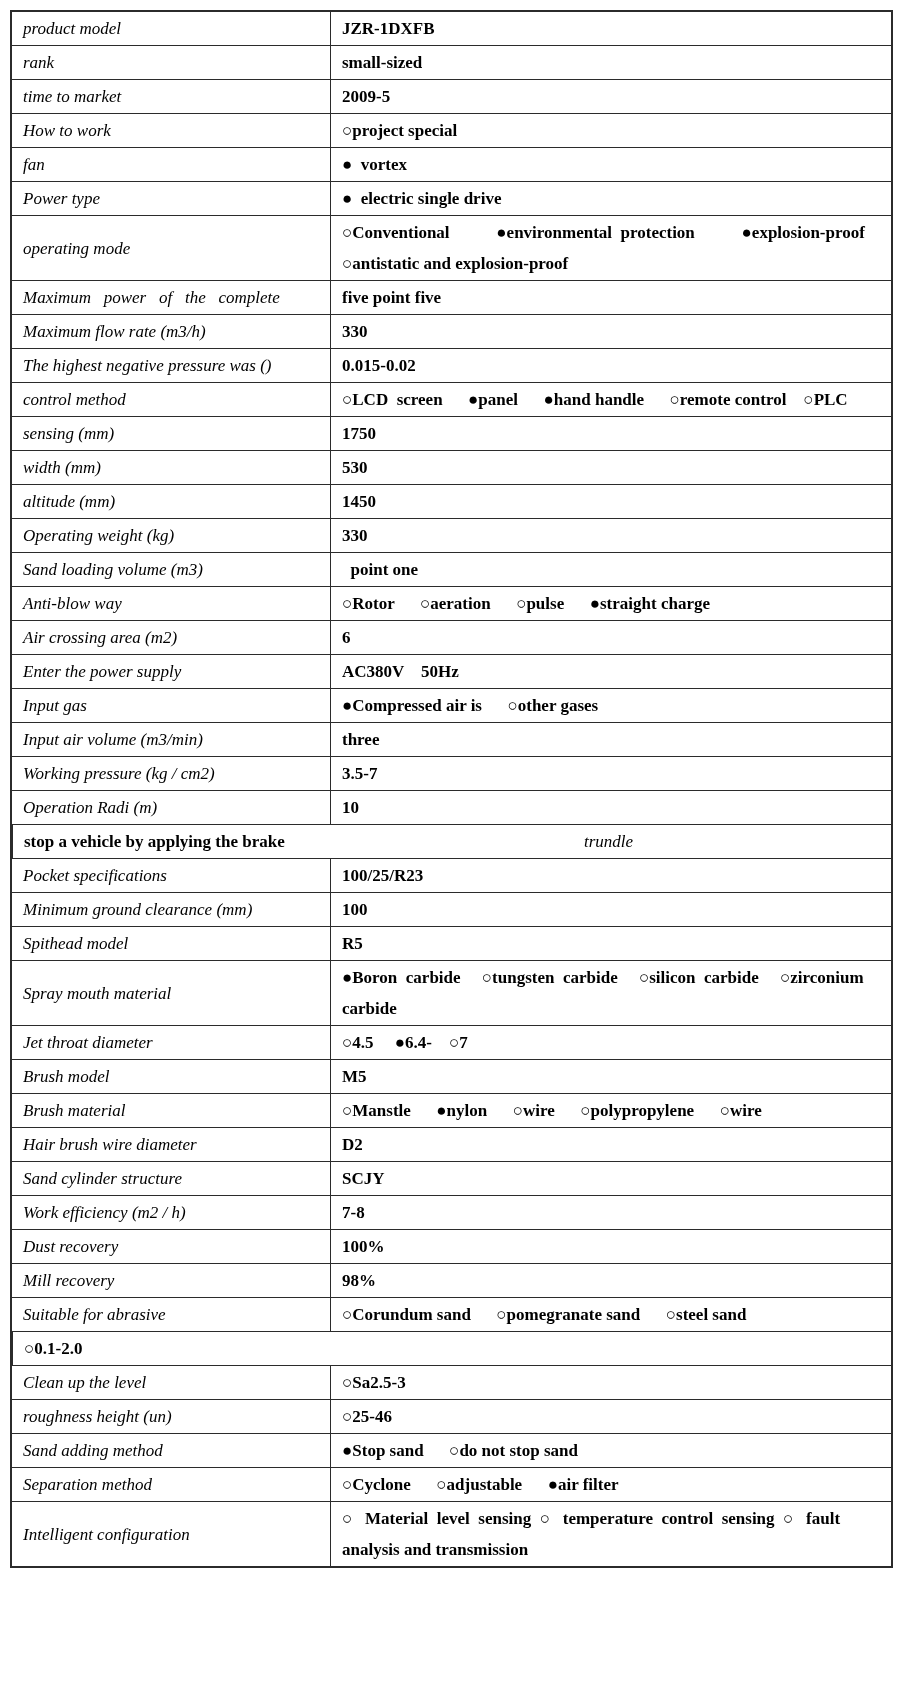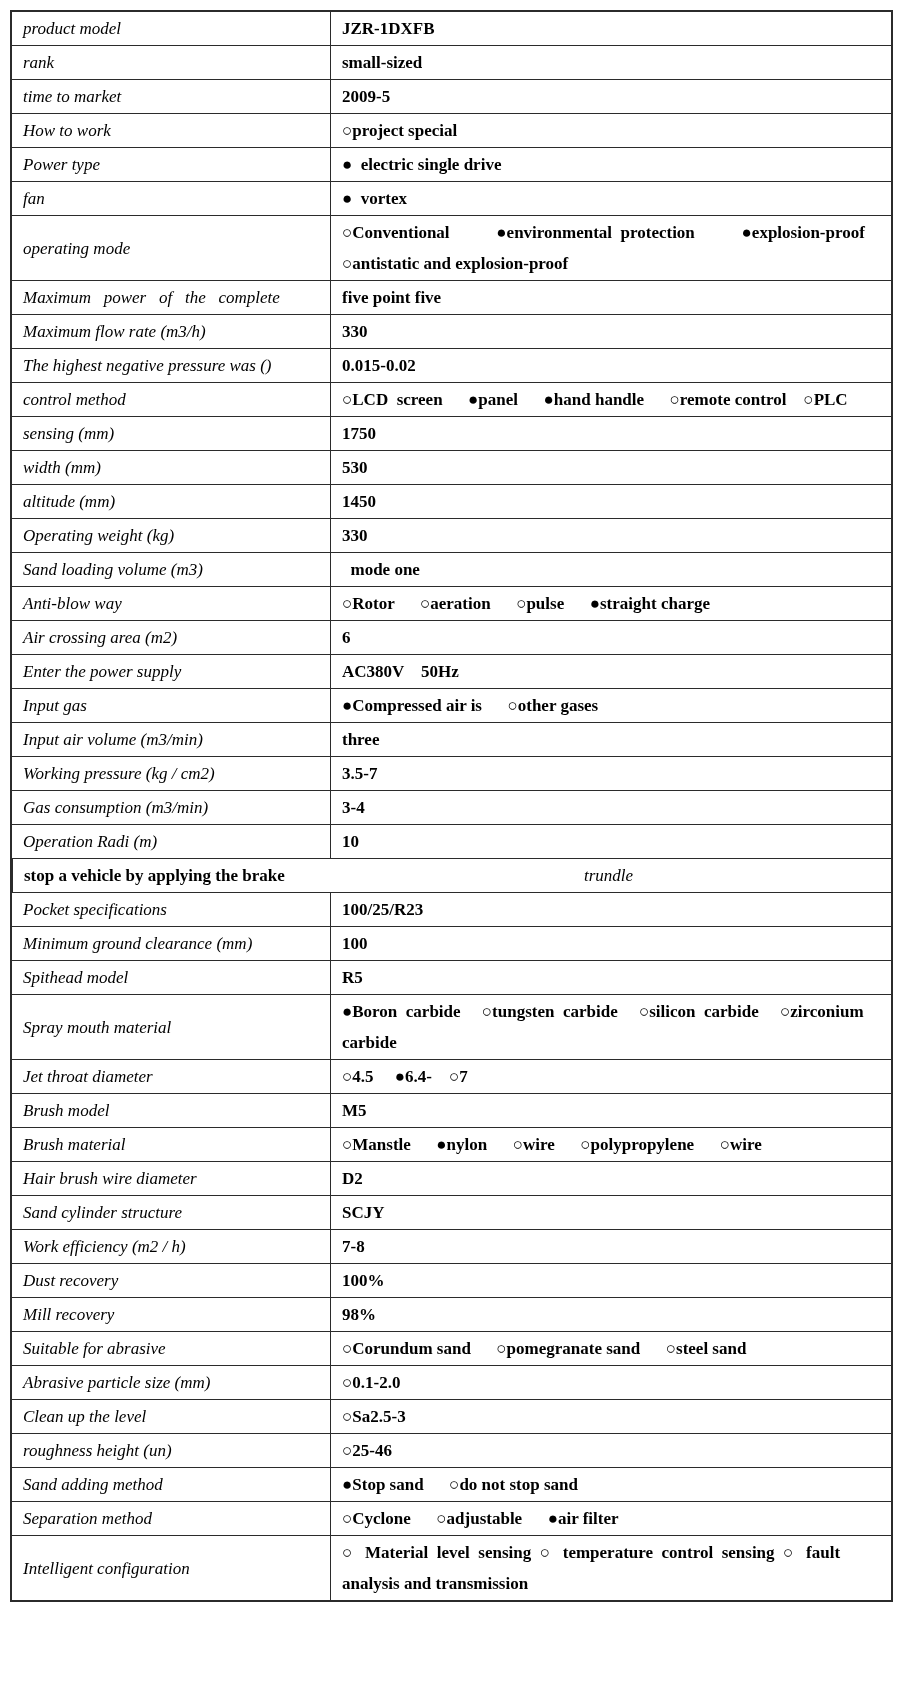--- a/index.html
+++ b/index.html
@@ -85,32 +85,32 @@
     <div class="row">
       <div class="cell label">
         <div class="line">How to work</div>
       </div>
       <div class="cell value">
         <div class="line">○project special</div>
       </div>
     </div>
     <div class="row">
       <div class="cell label">
+        <div class="line">fan</div>
+      </div>
+      <div class="cell value">
+        <div class="line">●  vortex</div>
+      </div>
+    </div>
+    <div class="row">
+      <div class="cell label">
         <div class="line">Power type</div>
       </div>
       <div class="cell value">
         <div class="line">●  electric single drive</div>
-      </div>
-    </div>
-    <div class="row">
-      <div class="cell label">
-        <div class="line">fan</div>
-      </div>
-      <div class="cell value">
-        <div class="line">●  vortex</div>
       </div>
     </div>
     <div class="row">
       <div class="cell label">
         <div class="line">operating mode</div>
       </div>
       <div class="cell value">
         <div class="line">○Conventional           ●environmental  protection           ●explosion-proof</div>
         <div class="line">○antistatic and explosion-proof</div>
       </div>
@@ -177,21 +177,21 @@
       </div>
       <div class="cell value">
         <div class="line">330</div>
       </div>
     </div>
     <div class="row">
       <div class="cell label">
         <div class="line">Sand loading volume (m3)</div>
       </div>
       <div class="cell value">
-        <div class="line">  mode one</div>
+        <div class="line">  point one</div>
       </div>
     </div>
     <div class="row">
       <div class="cell label">
         <div class="line">Anti-blow way</div>
       </div>
       <div class="cell value">
         <div class="line">○Rotor      ○aeration      ○pulse      ●straight charge</div>
       </div>
     </div>
@@ -226,28 +226,20 @@
       <div class="cell value">
         <div class="line">three</div>
       </div>
     </div>
     <div class="row">
       <div class="cell label">
         <div class="line">Working pressure (kg / cm2)</div>
       </div>
       <div class="cell value">
         <div class="line">3.5-7</div>
-      </div>
-    </div>
-    <div class="row">
-      <div class="cell label">
-        <div class="line">Gas consumption (m3/min)</div>
-      </div>
-      <div class="cell value">
-        <div class="line">3-4</div>
       </div>
     </div>
     <div class="row">
       <div class="cell label">
         <div class="line">Operation Radi (m)</div>
       </div>
       <div class="cell value">
         <div class="line">10</div>
       </div>
     </div>
@@ -358,23 +350,20 @@
     </div>
     <div class="row">
       <div class="cell label">
         <div class="line">Suitable for abrasive</div>
       </div>
       <div class="cell value">
         <div class="line">○Corundum sand      ○pomegranate sand      ○steel sand</div>
       </div>
     </div>
     <div class="row">
-      <div class="cell label">
-        <div class="line">Abrasive particle size (mm)</div>
-      </div>
       <div class="cell value">
         <div class="line">○0.1-2.0</div>
       </div>
     </div>
     <div class="row">
       <div class="cell label">
         <div class="line">Clean up the level</div>
       </div>
       <div class="cell value">
         <div class="line">○Sa2.5-3</div>

